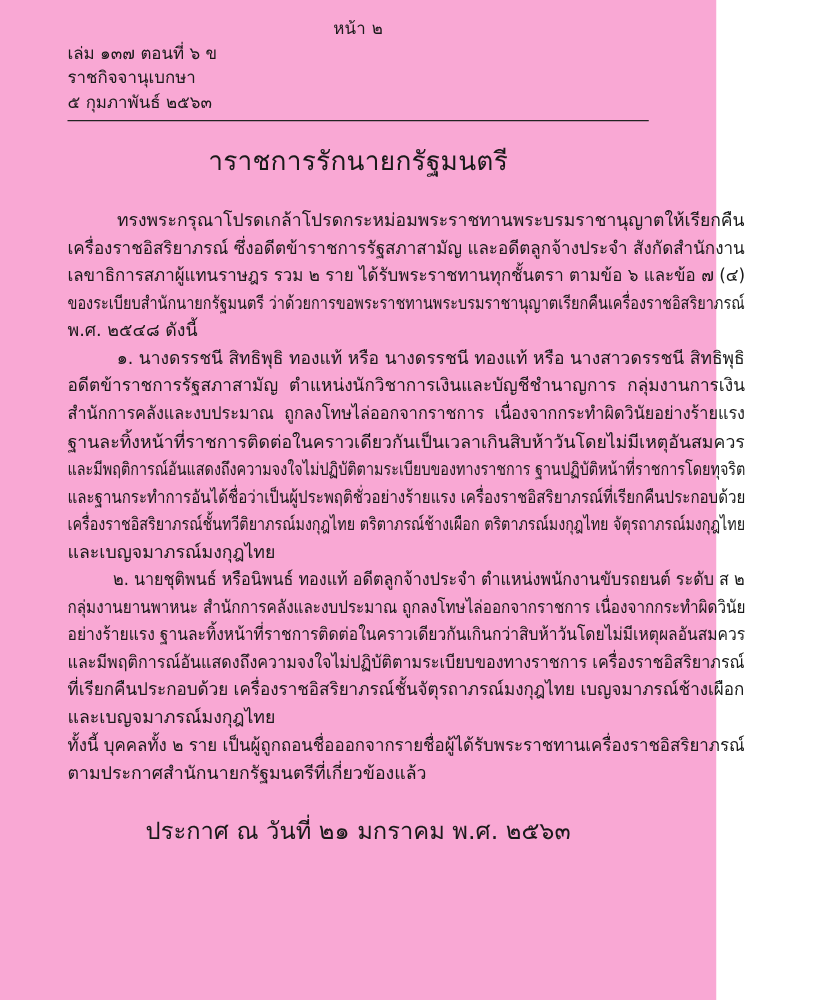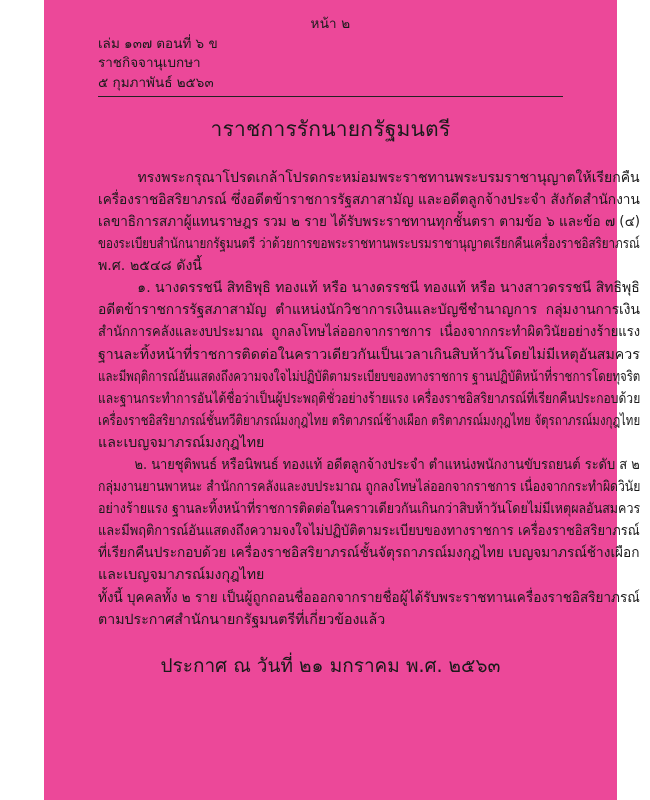--- a/index.html
+++ b/index.html
@@ -14,22 +14,21 @@
     color: #1a1a1a;
     position: relative;
     overflow: hidden;
   }
   .page {
     position: relative;
     width: 573px;
     height: 800px;
     box-sizing: border-box;
     padding: 0;
-    background: #ec4899;
-    margin-left: 44px;
+    background: #f9a8d4;
   }
 
   
   .runhead {
     position: relative;
     margin: 0 54px 0 54px;
     padding-top: 14px;
   }
   .runhead-pageno {
     text-align: center;

